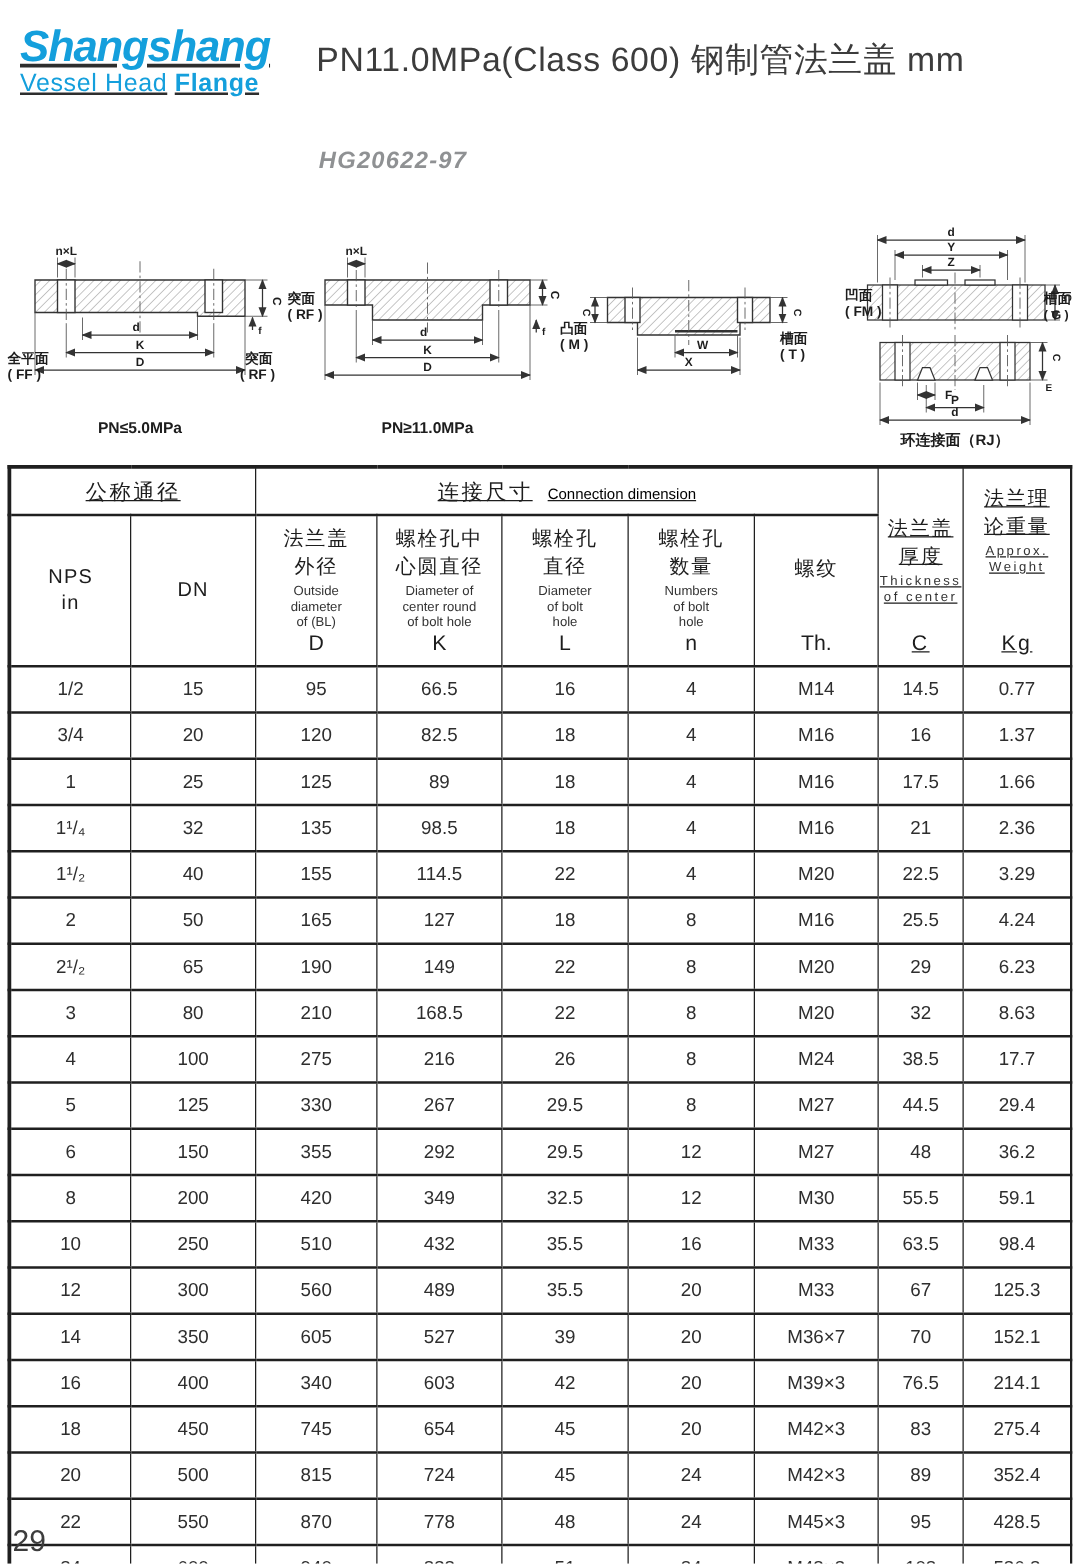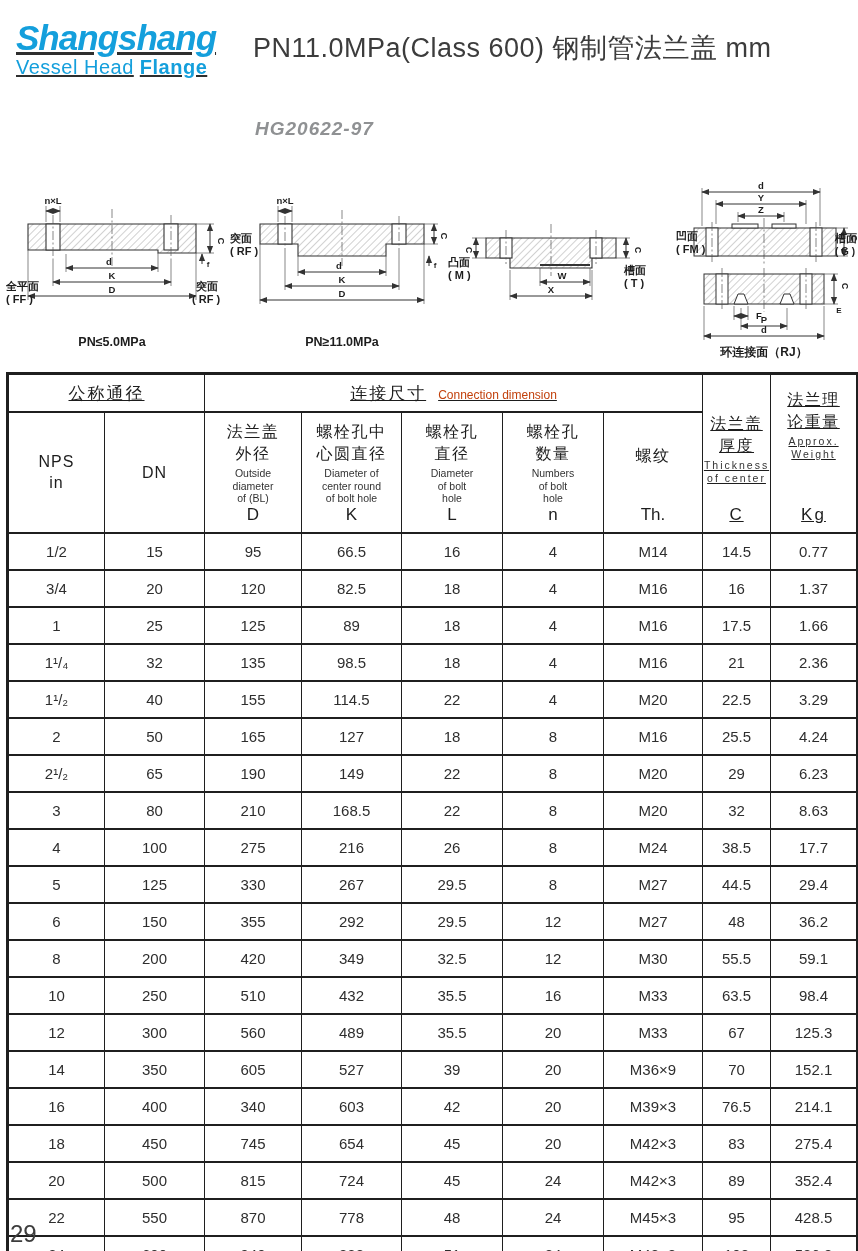--- a/index.html
+++ b/index.html
@@ -21,21 +21,21 @@
 
   
   table.spec{position:absolute;left:6px;top:372px;width:850px;border-collapse:collapse;table-layout:fixed;
              border:3px solid #1f1f1f;}
   table.spec th,table.spec td{border:1px solid #1f1f1f;border-top-width:2px;border-bottom-width:2px;
              padding:0;text-align:center;vertical-align:middle;font-weight:normal;}
   table.spec thead tr.band1 th{height:36px;font-size:17px;letter-spacing:2px;color:#1d1d1d;text-decoration:underline;}
   table.spec thead tr.band2 th{height:107px;}
   table.spec tbody td{height:35px;font-size:15px;color:#2e2e2e;}
   .pre{white-space:pre-line;}
-  .grp-en{font-size:12px;letter-spacing:0;margin-left:12px;color:#c2410c;text-align:right;}
+  .grp-en{font-size:12px;letter-spacing:0;margin-left:12px;color:#000000;text-align:right;}
   .stack{display:flex;flex-direction:column;align-items:center;height:100%;box-sizing:border-box;padding-top:8px;}
   .stack .cn{font-size:16px;letter-spacing:1.5px;line-height:1.35;color:#1d1d1d;}
   .stack .en{font-size:10.5px;line-height:1.2;margin-top:3px;color:#333;}
   .stack .sym{margin-top:auto;padding-bottom:7px;font-size:17px;color:#1d1d1d;}
   .stack.mid{justify-content:center;padding-top:0;}
   .stack.mid .cn{font-size:16px;letter-spacing:1px;line-height:1.35;}
   .stack.thr{padding-top:32px;}
   .stack.cth{padding-top:38px;}
   .stack.kgh{padding-top:14px;}
 
@@ -550,21 +550,21 @@
           <td>67</td>
           <td>125.3</td>
         </tr>
         <tr>
           <td>14</td>
           <td>350</td>
           <td>605</td>
           <td>527</td>
           <td>39</td>
           <td>20</td>
-          <td>M36×9</td>
+          <td>M36×7</td>
           <td>70</td>
           <td>152.1</td>
         </tr>
         <tr>
           <td>16</td>
           <td>400</td>
           <td>340</td>
           <td>603</td>
           <td>42</td>
           <td>20</td>

